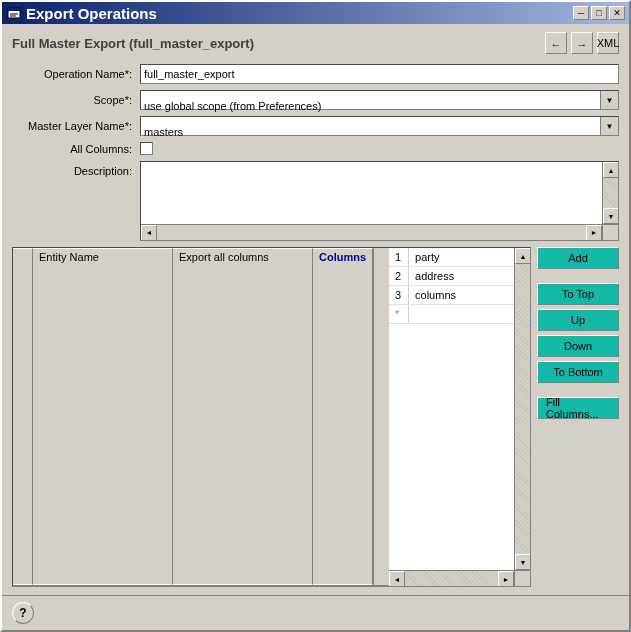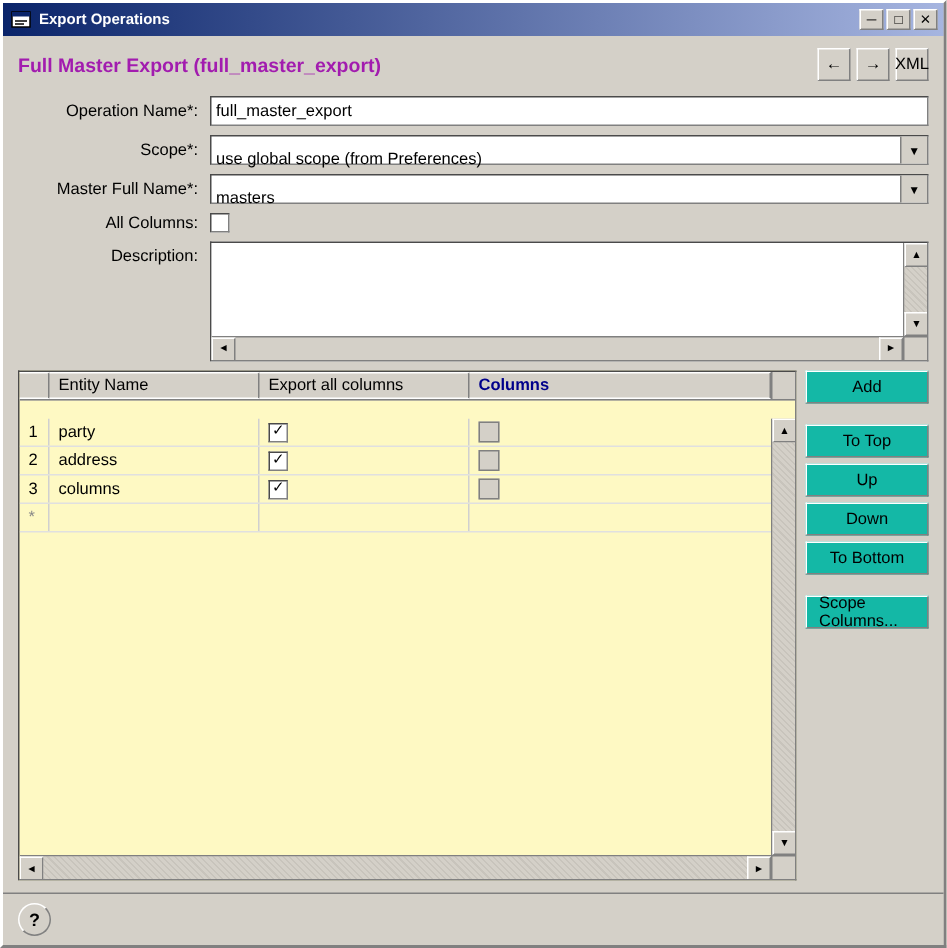--- a/index.html
+++ b/index.html
@@ -38,21 +38,21 @@
       height: 16px;
       margin-right: 4px;
       display: flex;
       align-items: center;
       justify-content: center;
       font-size: 10px;
     }
 
     .title-bar-text {
       flex: 1;
-      font-size: 10px;
+      font-size: 15px;
       font-weight: bold;
     }
 
     .title-bar-buttons {
       display: flex;
       gap: 2px;
     }
 
     .title-btn {
       width: 16px;
@@ -82,21 +82,21 @@
     .dialog-header {
       display: flex;
       align-items: center;
       justify-content: space-between;
       margin-bottom: 4px;
     }
 
     .dialog-title {
       font-size: 13px;
       font-weight: bold;
-      color: #a21caf;
+      color: #404040;
     }
 
     .header-icons {
       display: flex;
       gap: 4px;
       align-items: center;
     }
 
     .header-icon-btn {
       width: 22px;
@@ -304,27 +304,25 @@
       gap: 6px;
       flex: 1;
       min-height: 0;
     }
 
     .table-container {
       flex: 1;
       border: 1px solid #808080;
       border-top: 1px solid #4a4a4a;
       border-left: 1px solid #4a4a4a;
-      background: #fef9c3;
-      display: flex;
-      flex-direction: column;
+      background: #ffffff;
+      display: flex;
       min-height: 0;
       overflow: hidden;
       position: relative;
-      gap: 12px;
     }
 
     .table-header {
       display: flex;
       background: #d4d0c8;
       border-bottom: 1px solid #808080;
       flex-shrink: 0;
       position: relative;
     }
 
@@ -558,21 +556,21 @@
 
     <div class="form-row">
       <span class="form-label">Scope*:</span>
       <div class="form-select-wrapper">
         <span class="form-select-text">use global scope (from Preferences)</span>
         <div class="form-select-arrow">▼</div>
       </div>
     </div>
 
     <div class="form-row">
-      <span class="form-label">Master Full Name*:</span>
+      <span class="form-label">Master Layer Name*:</span>
       <div class="form-select-wrapper">
         <span class="form-select-text">masters</span>
         <div class="form-select-arrow">▼</div>
       </div>
     </div>
 
     <div class="checkbox-row">
       <span class="checkbox-label">All Columns:</span>
       <div class="win-checkbox"></div>
     </div>
@@ -669,21 +667,21 @@
       </div>
 
       <div class="side-buttons">
         <div class="win-btn">Add</div>
         <div style="height:6px;"></div>
         <div class="win-btn">To Top</div>
         <div class="win-btn">Up</div>
         <div class="win-btn">Down</div>
         <div class="win-btn">To Bottom</div>
         <div style="height:6px;"></div>
-        <div class="win-btn">Scope Columns...</div>
+        <div class="win-btn">Fill Columns...</div>
       </div>
     </div>
 
   </div>
 
   <div class="bottom-bar">
     <div class="bottom-left">
       <div class="help-btn">?</div>
     </div>
   </div>

